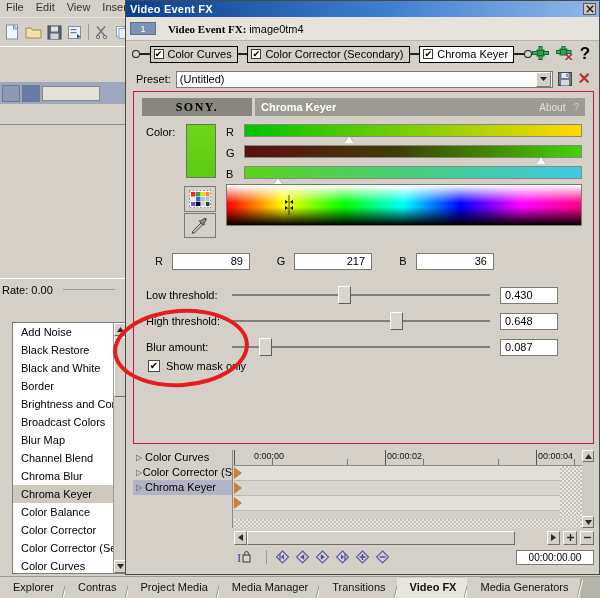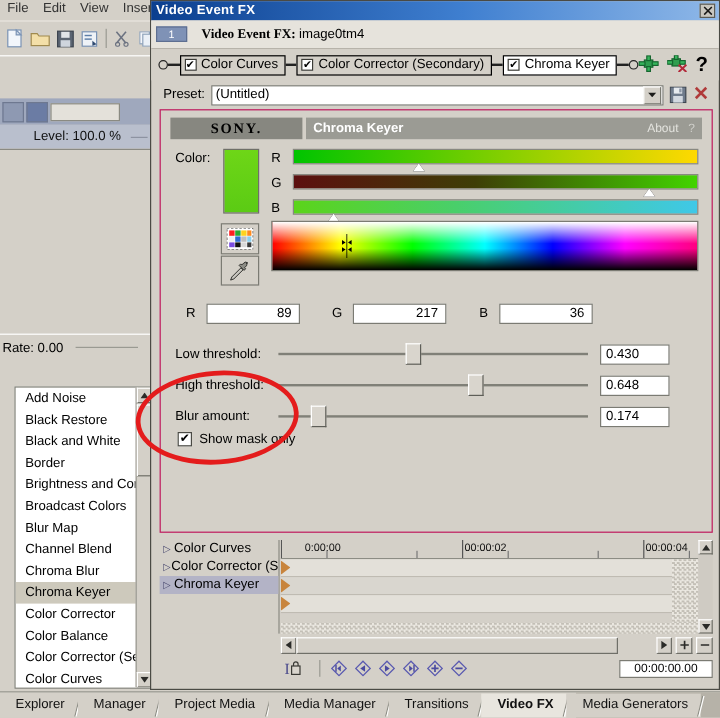--- a/index.html
+++ b/index.html
@@ -255,24 +255,20 @@
   </div>
 
   <div id="bg-panel1"></div>
 
   <div id="bg-strip">
     <div class="stripbtn"></div>
     <div class="stripbtn sel"></div>
     <div class="stripfield"></div>
   </div>
 
-  <div id="level-row">
-    <span class="lbl">Level: 100.0 %</span>
-    <span class="line"></span>
-  </div>
 
   <div id="bg-big"></div>
 
   <div id="rate-row">
     <span class="lbl">Rate: 0.00</span>
     <span class="line"></span>
   </div>
 
   <div id="left-vtabs"></div>
 
@@ -281,22 +277,22 @@
         <div class="fx-item">Add Noise</div>
         <div class="fx-item">Black Restore</div>
         <div class="fx-item">Black and White</div>
         <div class="fx-item">Border</div>
         <div class="fx-item">Brightness and Contras</div>
         <div class="fx-item">Broadcast Colors</div>
         <div class="fx-item">Blur Map</div>
         <div class="fx-item">Channel Blend</div>
         <div class="fx-item">Chroma Blur</div>
         <div class="fx-item sel">Chroma Keyer</div>
+        <div class="fx-item">Color Balance</div>
         <div class="fx-item">Color Corrector</div>
-        <div class="fx-item">Color Balance</div>
         <div class="fx-item">Color Corrector (Secon</div>
         <div class="fx-item">Color Curves</div>
       </div>
     <div id="fx-scroll">
       <div class="arrow">
         <svg width="7" height="5" viewBox="0 0 7 5">
             <path d="M3.5 0 L7 5 L0 5 Z" fill="#2b2b28"></path>
           </svg>
       </div>
       <div class="thumb"></div>
@@ -306,21 +302,21 @@
           </svg>
       </div>
     </div>
   </div>
 </div>
 
 <div id="tabbar">
   <div class="fillbar"></div>
   <div class="tabs" id="tabs-host">
       <div class="tab">Explorer</div>
-      <div class="tab">Manager</div>
+      <div class="tab">Contras</div>
       <div class="tab">Project Media</div>
       <div class="tab">Media Manager</div>
       <div class="tab">Transitions</div>
       <div class="tab active">Video FX</div>
       <div class="tab">Media Generators</div>
     </div>
 </div>
 
 <div id="dialog">
 
@@ -500,21 +496,21 @@
           <span class="sl-thumb" id="th1" style="left: 158.168px;"></span>
         </span>
         <span class="sl-num">0.648</span>
       </div>
       <div class="sl-row">
         <span class="lbl">Blur amount:</span>
         <span class="sl-track-wrap">
           <span class="sl-track"></span>
           <span class="sl-thumb" id="th2" style="left: 26.823px;"></span>
         </span>
-        <span class="sl-num">0.174</span>
+        <span class="sl-num">0.087</span>
       </div>
     </div>
 
     <div id="maskrow">
       <span class="cbx">✔</span>
       <span>Show mask only</span>
     </div>
   </div>
 
   <div id="kf">

